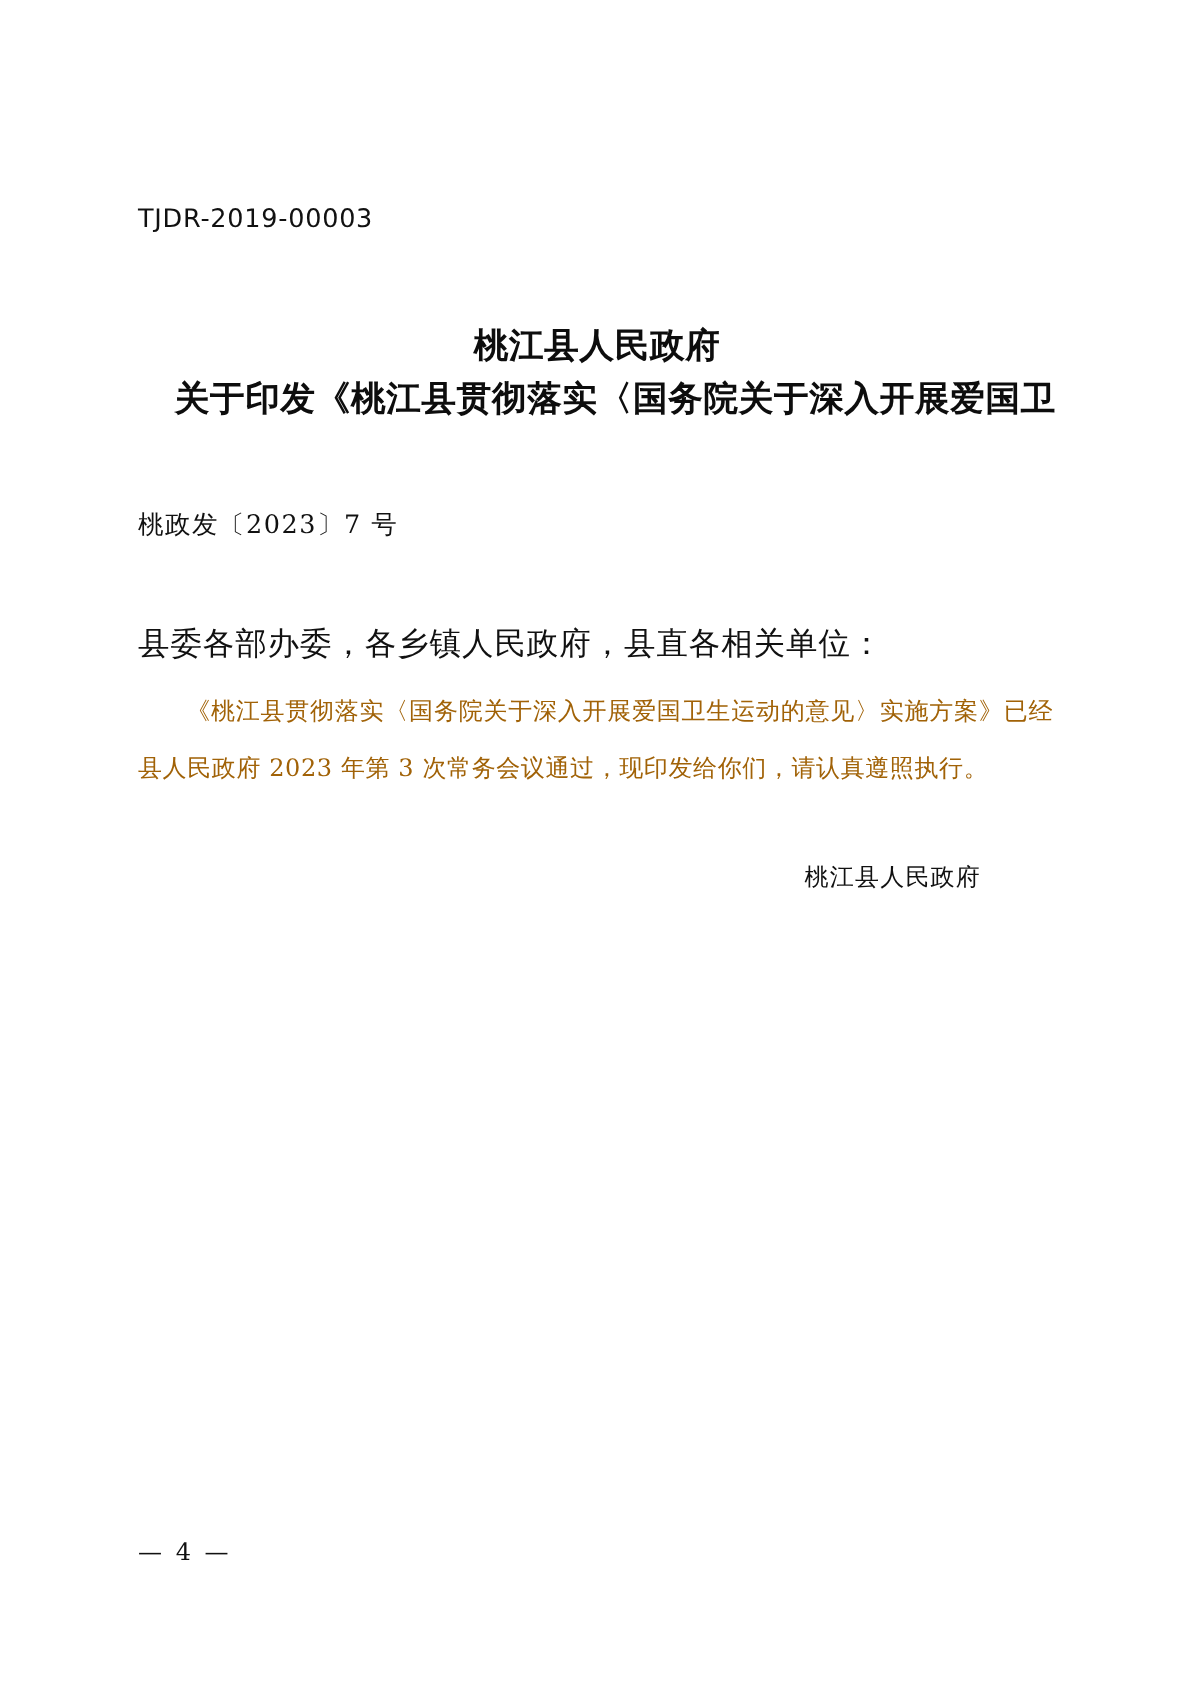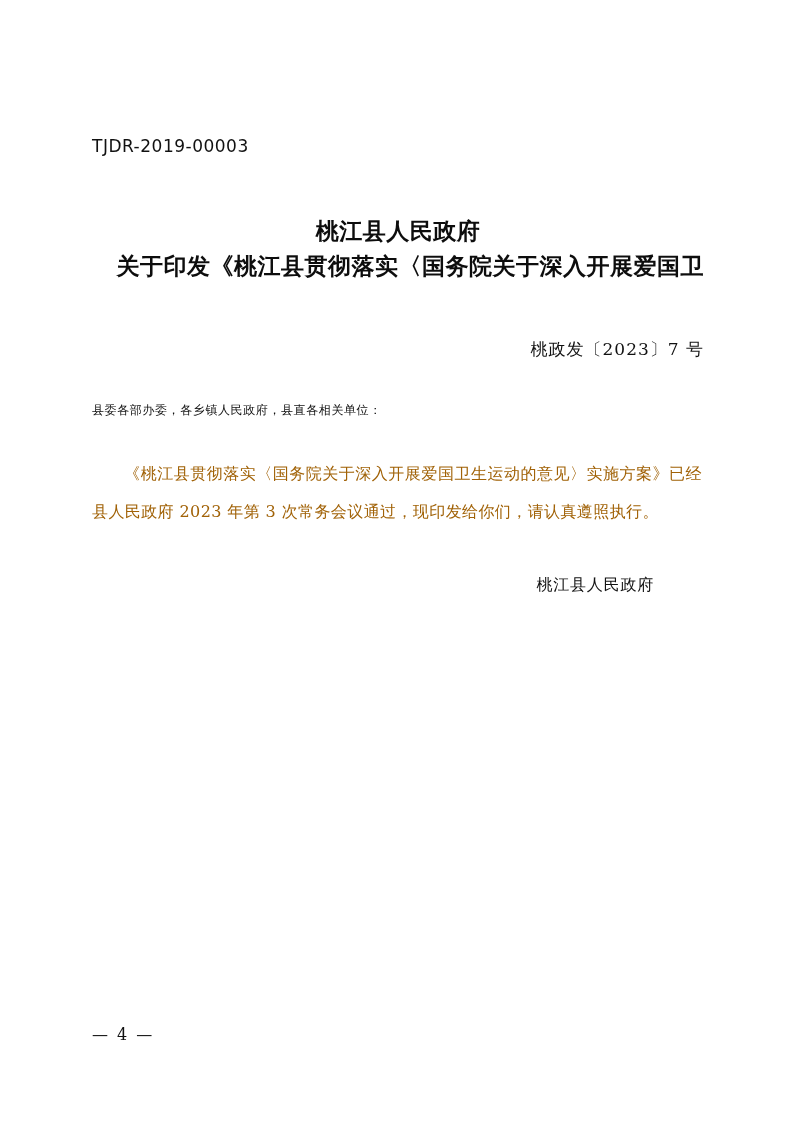--- a/index.html
+++ b/index.html
@@ -46,31 +46,31 @@
     letter-spacing: 0.5px;
   }
   .title-line.l1 { text-align: center; }
   .title-line.l2 { text-align: right; text-indent: 0; }
   .title-line.l3 { text-align: center; }
   .doc-serial {
     position: absolute;
     top: 338px;
     left: 92px;
     width: 612px;
-    text-align: right;
+    text-align: left;
     font-family: "DejaVu Serif", "Liberation Serif", serif;
     font-size: 17px;
     letter-spacing: 1px;
     color: #111;
   }
   .salutation {
     position: absolute;
-    top: 402px;
+    top: 415px;
     left: 92px;
-    font-size: 12px;
+    font-size: 21px;
     letter-spacing: 0.6px;
     color: #111;
   }
   .body-para {
     position: absolute;
     top: 455px;
     left: 92px;
     width: 610px;
     font-size: 16px;
     line-height: 38px;

